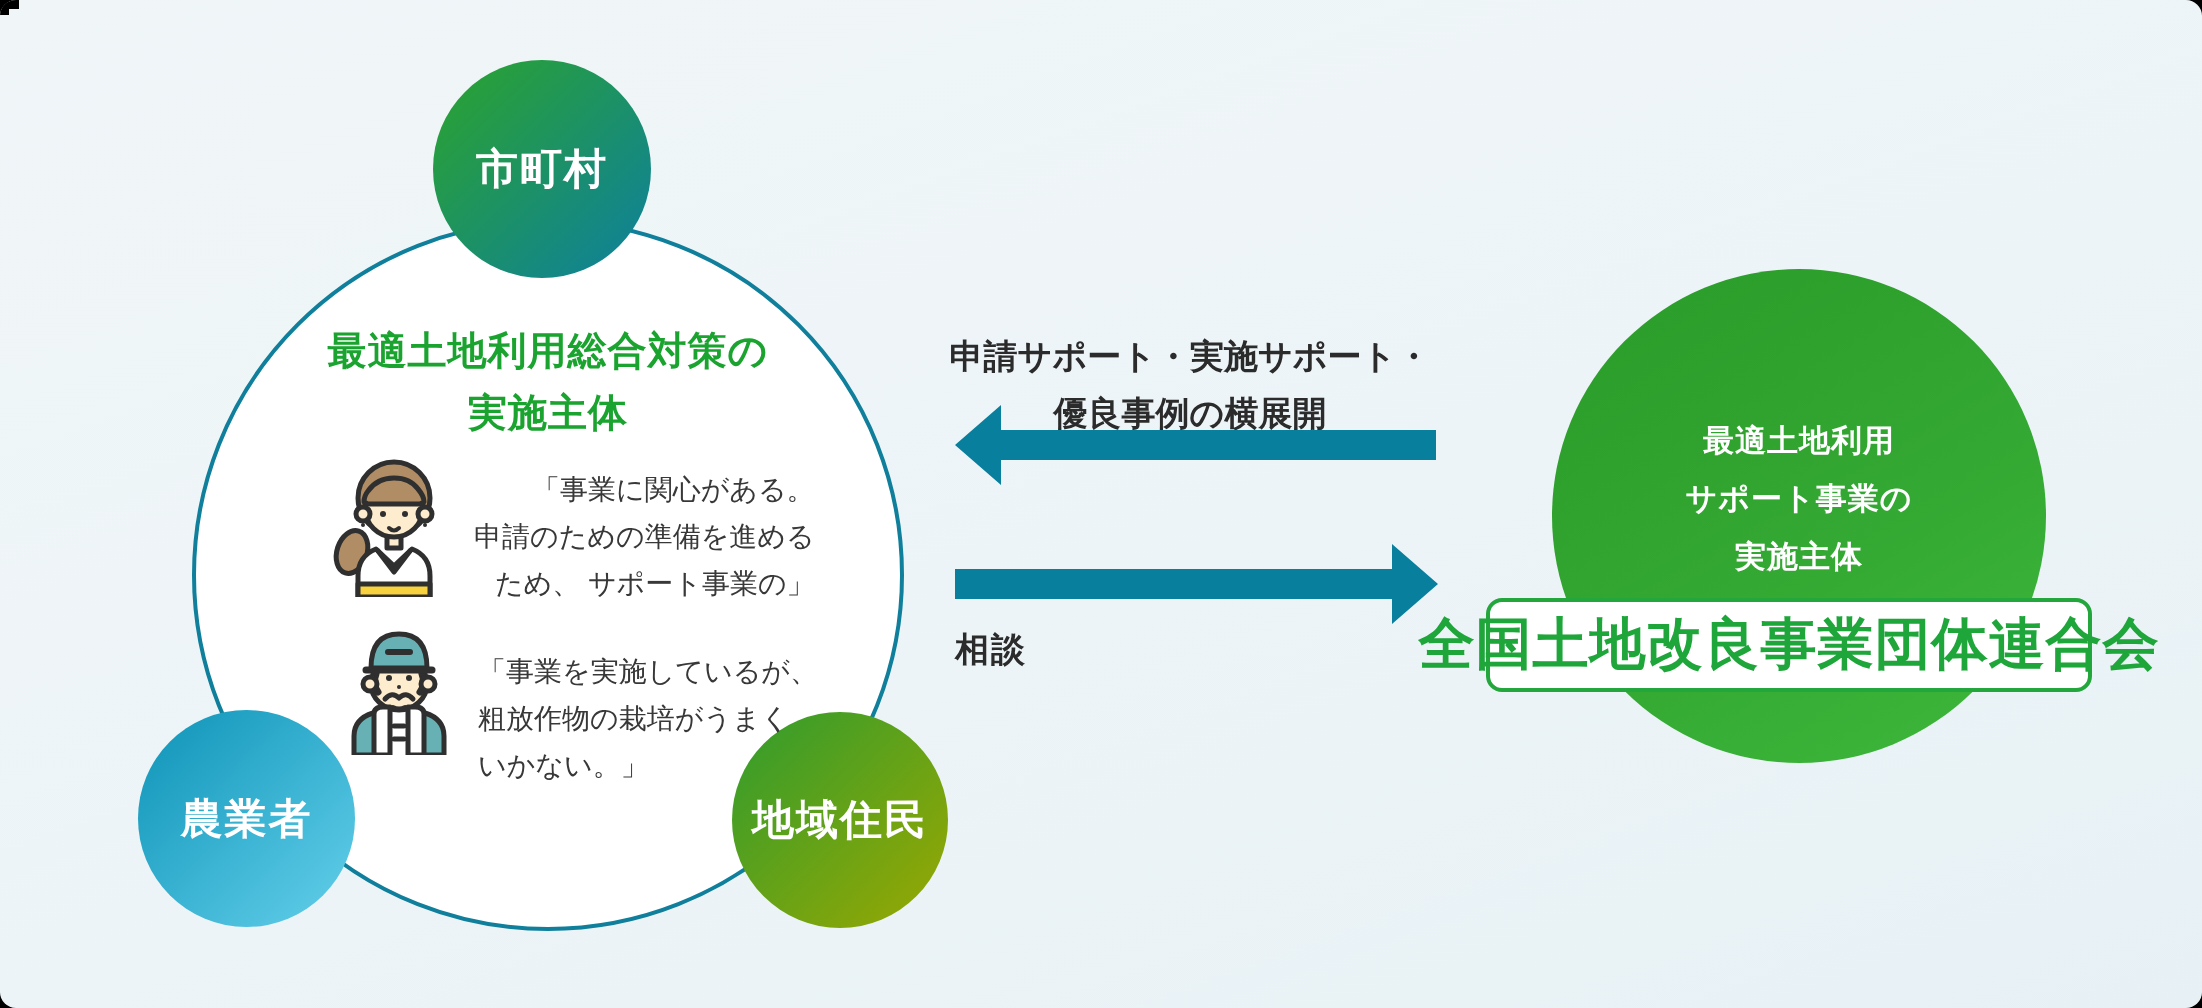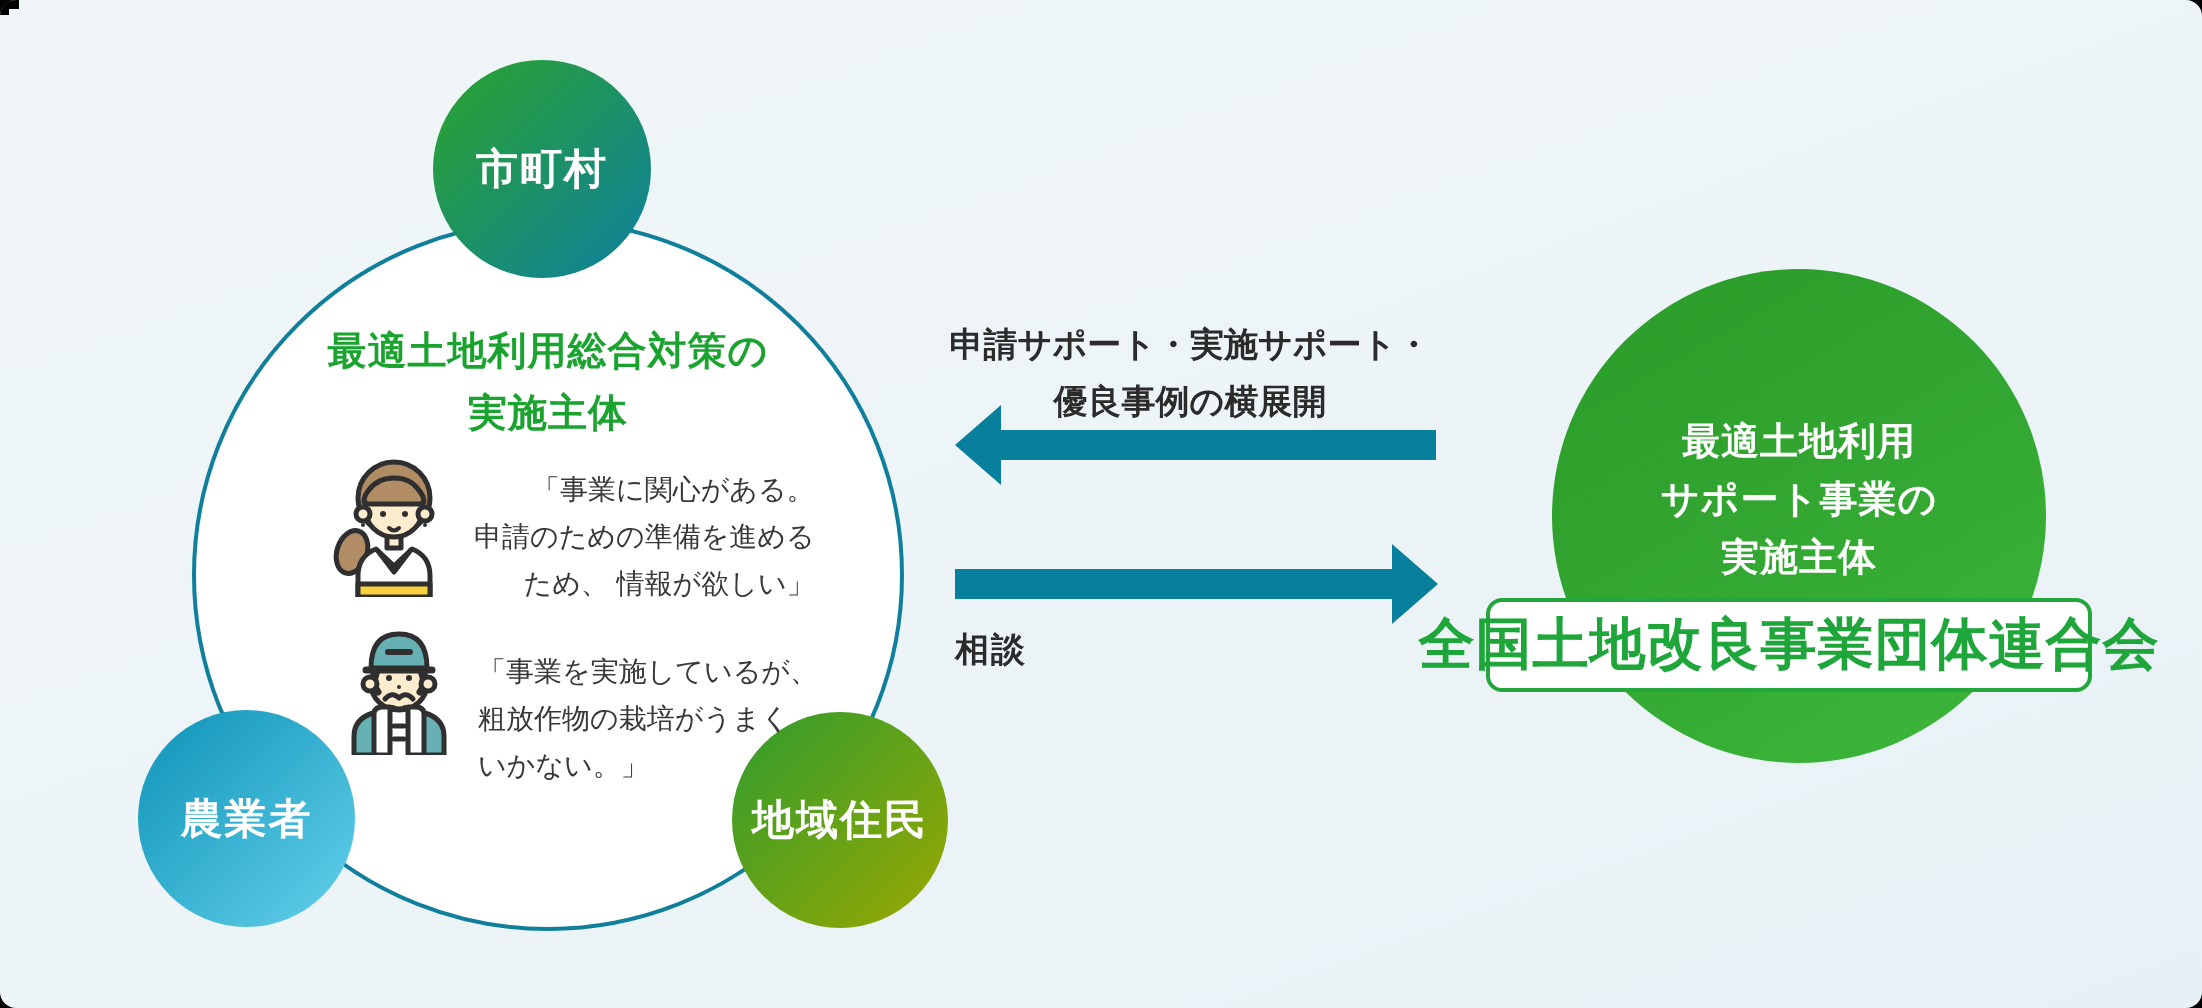--- a/index.html
+++ b/index.html
@@ -38,35 +38,35 @@
     position:absolute;z-index:2;color:#383838;font-size:28px;line-height:47px;font-weight:500;
     white-space:nowrap;
   }
   .quote-1{left:474px;top:466px;text-align:right;}
   .quote-2{left:478px;top:648px;}
   
   .arrow{position:absolute;z-index:2;}
   .arrow-left{left:955px;top:405px;}
   .arrow-right{left:955px;top:544px;}
   .arrow-top-label{
-    position:absolute;left:948px;top:316px;width:484px;z-index:2;
+    position:absolute;left:948px;top:328px;width:484px;z-index:2;
     text-align:center;color:#2b2b2b;font-weight:bold;font-size:34px;line-height:57px;white-space:nowrap;
   }
   .arrow-bottom-label{
     position:absolute;left:955px;top:627px;width:490px;z-index:2;
     text-align:left;color:#2b2b2b;font-weight:bold;font-size:34px;letter-spacing:2px;
   }
   
   .support-circle{
     position:absolute;left:1552px;top:269px;width:494px;height:494px;border-radius:50%;z-index:1;
     background:linear-gradient(150deg,#2a9b29 0%,#33a832 55%,#3eb83b 100%);
   }
   .support-circle-text{
     position:absolute;left:1552px;top:412px;width:494px;z-index:2;
-    text-align:center;color:#fff;font-weight:bold;font-size:38px;line-height:58px;letter-spacing:1px;font-family:Liberation Serif, serif;
+    text-align:center;color:#fff;font-weight:bold;font-size:31px;line-height:58px;letter-spacing:1px;font-family:Liberation Serif, serif;
   }
   .org-box{
     position:absolute;left:1486px;top:598px;width:606px;height:94px;z-index:3;
     background:#fff;border:4px solid #23a73c;border-radius:16px;box-sizing:border-box;
     display:flex;align-items:center;justify-content:center;
   }
   .org-box-label{
     color:#1fa63a;font-weight:bold;font-size:56px;letter-spacing:1px;white-space:nowrap;
   }
 </style>
@@ -110,21 +110,21 @@
       <circle cx="75" cy="62" r="3" fill="#2f2f2f" stroke="none"></circle>
       <path d="M59,76 Q64,81 69,76" fill="none" stroke-width="4"></path>
       <path d="M28,145 V124 Q28,104 46,97 L64,114 L82,97 Q100,104 100,124 V145" fill="#ffffff"></path>
       <path d="M48,99 L64,120 L80,99" fill="none"></path>
       <path d="M28,132 H100 V145 H28 Z" fill="#f7d23e"></path>
     </svg>
   </div>
   <div class="quote quote-1">
     <div>「事業に関心がある。</div>
     <div>申請のための準備を進める</div>
-    <div>ため、 情報が欲しい」</div>
+    <div>ため、 サポート事業の」</div>
   </div>
 
   <div class="persona-avatar avatar-farmer">
     <svg width="122" height="137" viewBox="0 0 122 137" fill="none" stroke="#2f2f2f" stroke-width="5" stroke-linecap="round" stroke-linejoin="round">
       <ellipse cx="61" cy="66" rx="28" ry="26" fill="#fdeccd"></ellipse>
       <path d="M38,56 Q34,66 40,74" stroke-width="7"></path>
       <path d="M84,56 Q88,66 82,74" stroke-width="7"></path>
       <circle cx="32" cy="66" r="7" fill="#fdeccd"></circle>
       <circle cx="90" cy="66" r="7" fill="#fdeccd"></circle>
       <path d="M33,50 Q33,16 61,16 Q89,16 89,50 Z" fill="#67b1b5"></path>

